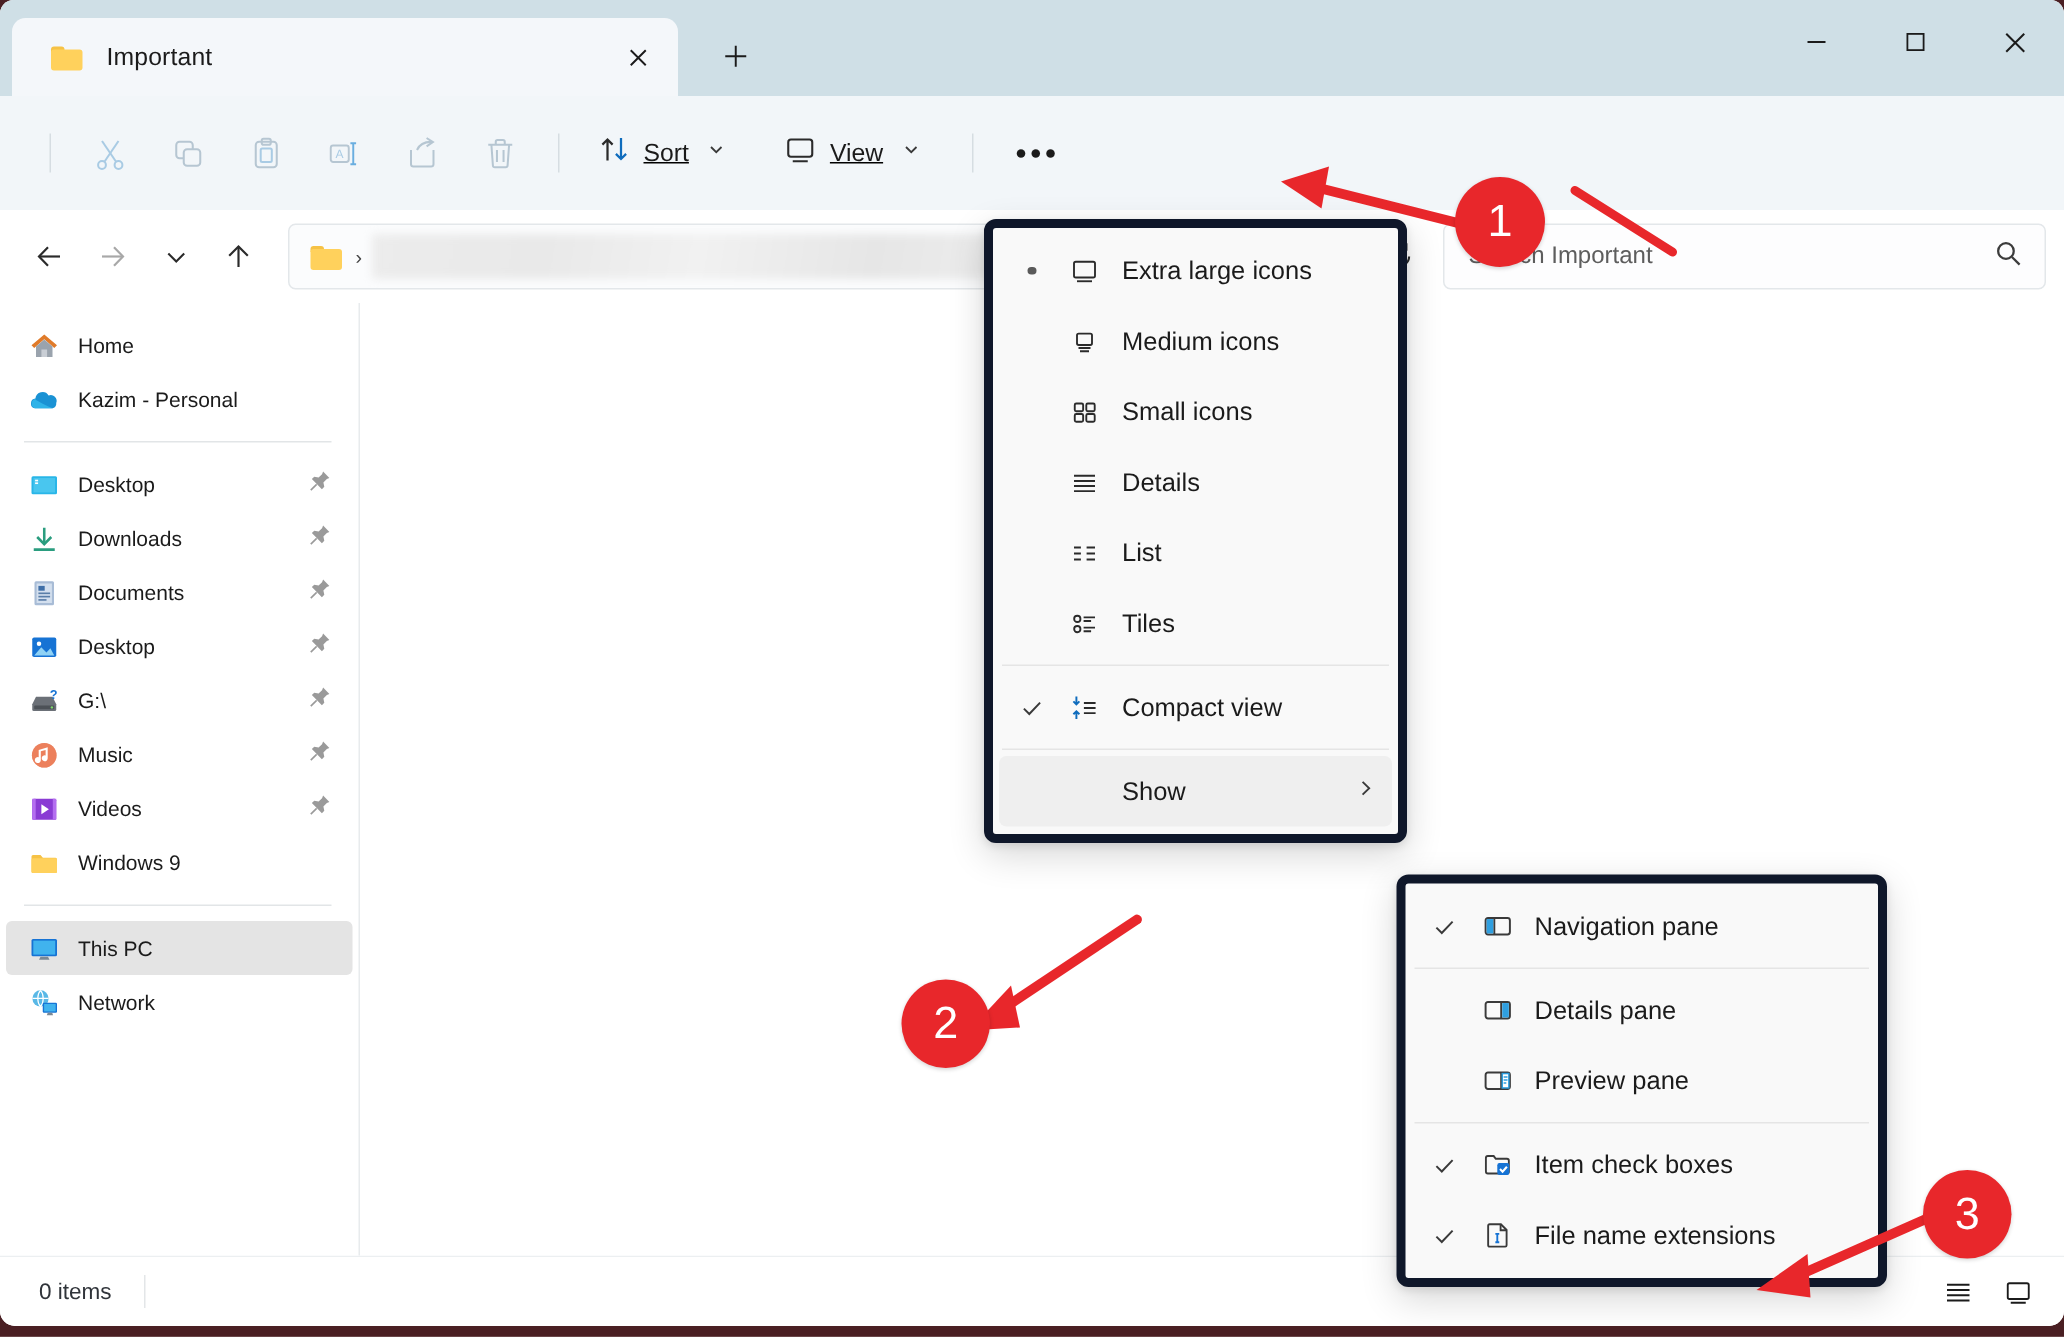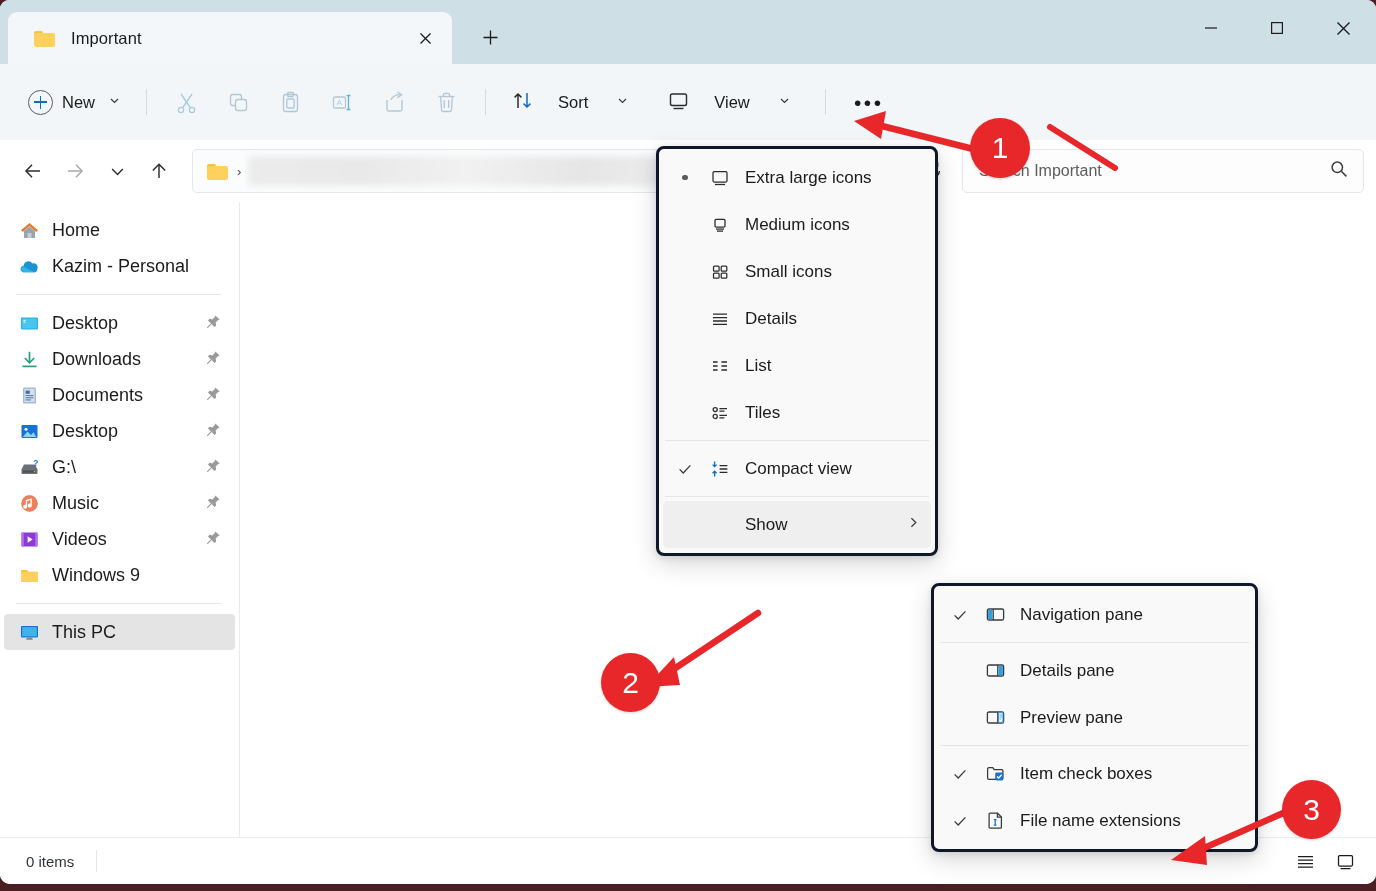--- a/index.html
+++ b/index.html
@@ -103,23 +103,24 @@
   .plus-circle::before { width: 13px; height: 1.8px; }
   .plus-circle::after { width: 1.8px; height: 13px; }
   .cmd-label { font-size: 16.5px; color: #1b1b1b; }
   .chev-small { margin-left: 4px; }
   .vsep { width: 1px; height: 26px; background: #d6dde2; margin: 0 13px; }
   .cmd-icon {
     width: 52px; height: 44px; border-radius: 5px;
     display: flex; align-items: center; justify-content: center;
   }
   .cmd-btn {
-    display: flex; align-items: center; gap: 24px;
+    display: flex; align-items: center; gap: 8px;
     height: 44px; padding: 0 12px;
     border-radius: 5px;
+    text-decoration: underline;
   }
   .dots { font-size: 21px; color: #1b1b1b; letter-spacing: 2.5px; line-height: 1; }
 
   
   .addrrow {
     height: 62px;
     background: #ffffff;
     display: flex; align-items: center;
     padding: 0 12px;
     position: relative;
@@ -187,21 +188,21 @@
     border-radius: 4px;
     position: relative;
   }
   .navitem.selected { background: #e4e4e4; }
   .navitem.selected::before {
     content: ""; position: absolute; left: -4px; top: 8px;
     width: 3px; height: 20px; background: #0f6cbd; border-radius: 2px;
     display: none;
   }
   .nav-ico { width: 22px; height: 22px; flex: 0 0 auto; display: flex; align-items: center; justify-content: center; }
-  .nav-label { font-size: 18px; color: #1b1b1b; margin-left: 12px; white-space: nowrap; }
+  .nav-label { font-size: 14px; color: #1b1b1b; margin-left: 12px; white-space: nowrap; }
   .pin { margin-left: auto; margin-right: 14px; flex: 0 0 auto; }
   .navdiv { height: 1px; background: #e2e5e7; margin: 10px 18px 10px 16px; }
   .content { flex: 1 1 auto; background: #ffffff; }
 
   
   .statusbar {
     height: 47px;
     background: #ffffff;
     border-top: 1px solid #eceff1;
     display: flex; align-items: center;
@@ -212,21 +213,21 @@
   .viewtoggles { margin-left: auto; display: flex; gap: 6px; }
   .vtog {
     width: 34px; height: 32px; border-radius: 4px;
     display: flex; align-items: center; justify-content: center;
   }
 
   
   .menu {
     position: absolute;
     background: #f9f9f9;
-    border: 3px solid #0f172a;
+    border: 6px solid #0f172a;
     border-radius: 8px;
     box-shadow: 0 8px 24px rgba(0,0,0,.16), 0 2px 6px rgba(0,0,0,.10);
     padding: 5px 4px;
     z-index: 40;
   }
   #view-menu { left: 656px; top: 146px; width: 282px; }
   #show-menu { left: 931px; top: 583px; width: 327px; }
   .mi {
     display: flex; align-items: center;
     height: 47px;
@@ -304,29 +305,20 @@
         </div>
         <div class="wc">
           <svg width="19" height="19" viewBox="0 0 19 19">
               <path d="M3.5 3.5 L15.5 15.5 M15.5 3.5 L3.5 15.5" stroke="#1b1b1b" stroke-width="1.35" fill="none"></path>
             </svg>
         </div>
       </div>
     </div>
 
     <div class="cmdbar">
-      <div class="cmd-new">
-        <span class="plus-circle"></span>
-        <span class="cmd-label">New</span>
-        <span class="chev-small">
-          <svg width="13" height="13" viewBox="0 0 13 13">
-              <path d="M3 5 L6.5 8.5 L10 5" stroke="#3a3a3a" stroke-width="1.2" fill="none"></path>
-            </svg>
-        </span>
-      </div>
       <div class="vsep"></div>
 
       <div class="cmd-icon">
         <svg width="25" height="25" viewBox="0 0 25 25" fill="none" stroke="#a9cbe4" stroke-width="1.35">
           <path d="M7 4 L16.5 18"></path>
             <path d="M18 4 L8.5 18"></path>
           <circle cx="7" cy="20" r="2.6"></circle>
             <circle cx="18" cy="20" r="2.6"></circle>
         </svg>
       </div>
@@ -625,20 +617,32 @@
           <span class="nav-ico">
             <svg width="21" height="21" viewBox="0 0 21 21">
               <rect x="2" y="4" width="17" height="11.5" rx="1" fill="#1673d4"></rect>
               <rect x="3.2" y="5.1" width="14.6" height="9.3" fill="#40b3ee"></rect>
               <path d="M7 17.8 H14 L13 15.8 H8 Z" fill="#7b8894"></path>
             </svg>
           </span>
           <span class="nav-label">This PC</span>
         </div>
 
+        <div class="navitem">
+          <span class="nav-ico">
+            <svg width="21" height="21" viewBox="0 0 21 21">
+              <circle cx="8" cy="7.6" r="5.4" fill="#59b8e6"></circle>
+              <path d="M2.6 7.6 H13.4 M8 2.2 C5.6 4.8 5.6 10.4 8 13 C10.4 10.4 10.4 4.8 8 2.2" stroke="#ffffff" stroke-width=".8" fill="none"></path>
+              <rect x="9.5" y="10.5" width="9.5" height="6.6" rx="0.8" fill="#1673d4"></rect>
+              <rect x="10.4" y="11.3" width="7.7" height="5" fill="#40b3ee"></rect>
+              <path d="M12.2 18.8 H16.4 L15.8 17.2 H12.8 Z" fill="#7b8894"></path>
+            </svg>
+          </span>
+          <span class="nav-label">Network</span>
+        </div>
       </div>
 
       <div class="content"></div>
     </div>
 
     <div class="statusbar">
       <span class="status-text">0 items</span>
       <span class="status-div"></span>
       <span class="viewtoggles">
         <span class="vtog">

